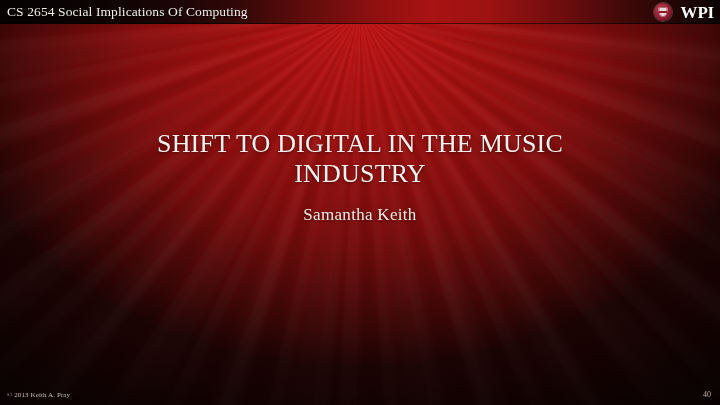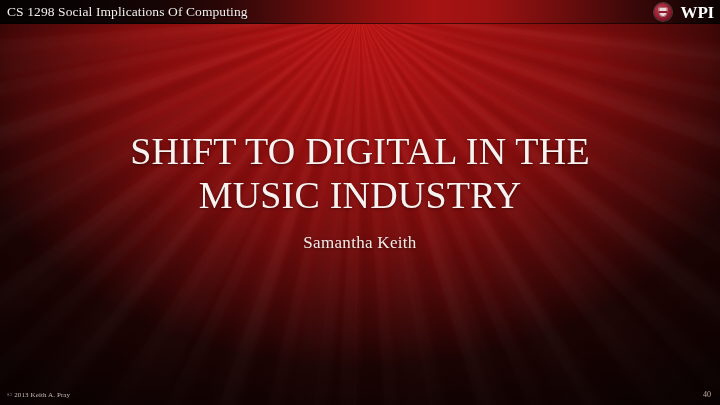--- a/index.html
+++ b/index.html
@@ -181,21 +181,21 @@
     display: flex;
     flex-direction: column;
     align-items: center;
     justify-content: flex-start;
     padding-top: 105px;
     box-sizing: border-box;
   }
   .slide-title {
     width: 500px;
     text-align: center;
-    font-size: 38px;
+    font-size: 26px;
     line-height: 1.16;
     color: #f7f2ef;
     letter-spacing: 0.2px;
     text-shadow: 0 1px 3px rgba(0,0,0,0.45);
   }
   .slide-subtitle {
     margin-top: 16px;
     width: 560px;
     text-align: center;
     font-size: 17px;
@@ -228,21 +228,21 @@
 
 <div class="slide">
 
   <div class="bg-base"></div>
   <div class="bg-rays"></div>
   <div class="bg-rays2"></div>
   <div class="bg-vignette"></div>
   <div class="bg-bottomfade"></div>
 
   <div class="header">
-    <div class="header-title">CS 1298 Social Implications Of Computing</div>
+    <div class="header-title">CS 2654 Social Implications Of Computing</div>
 
     <div class="brand">
       <div class="seal">
         <div class="seal-inner"></div>
         <div class="seal-bar"></div>
       </div>
       <div class="wordmark">WPI</div>
     </div>
   </div>
 

